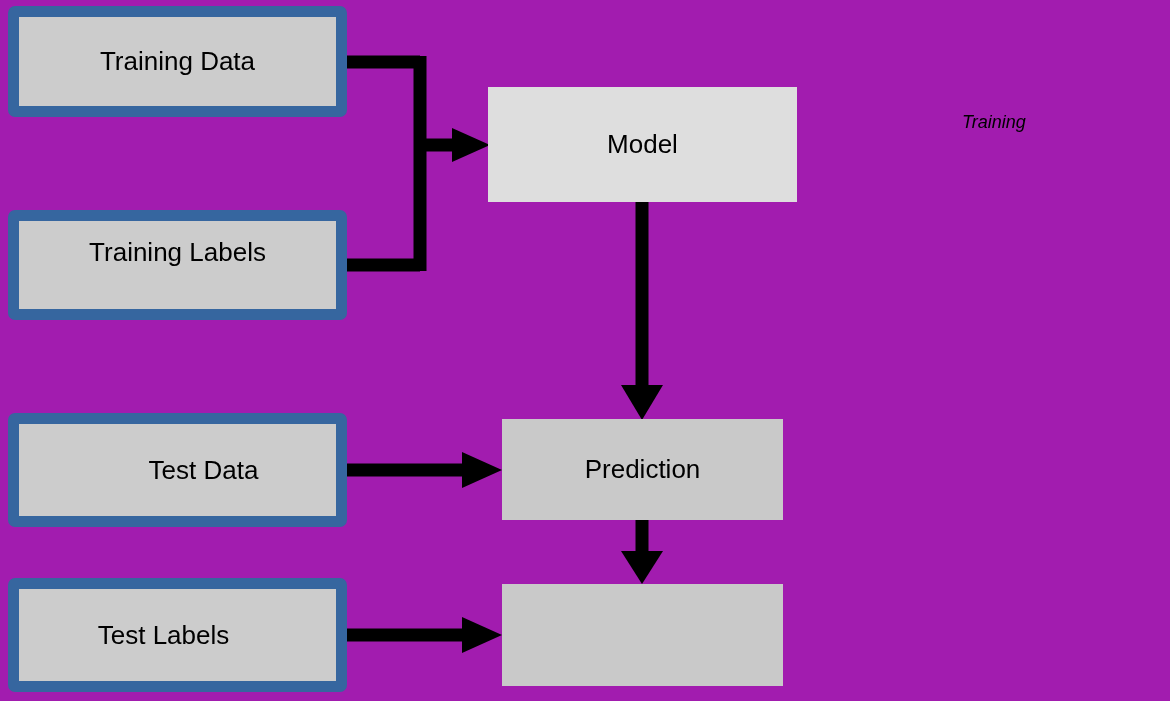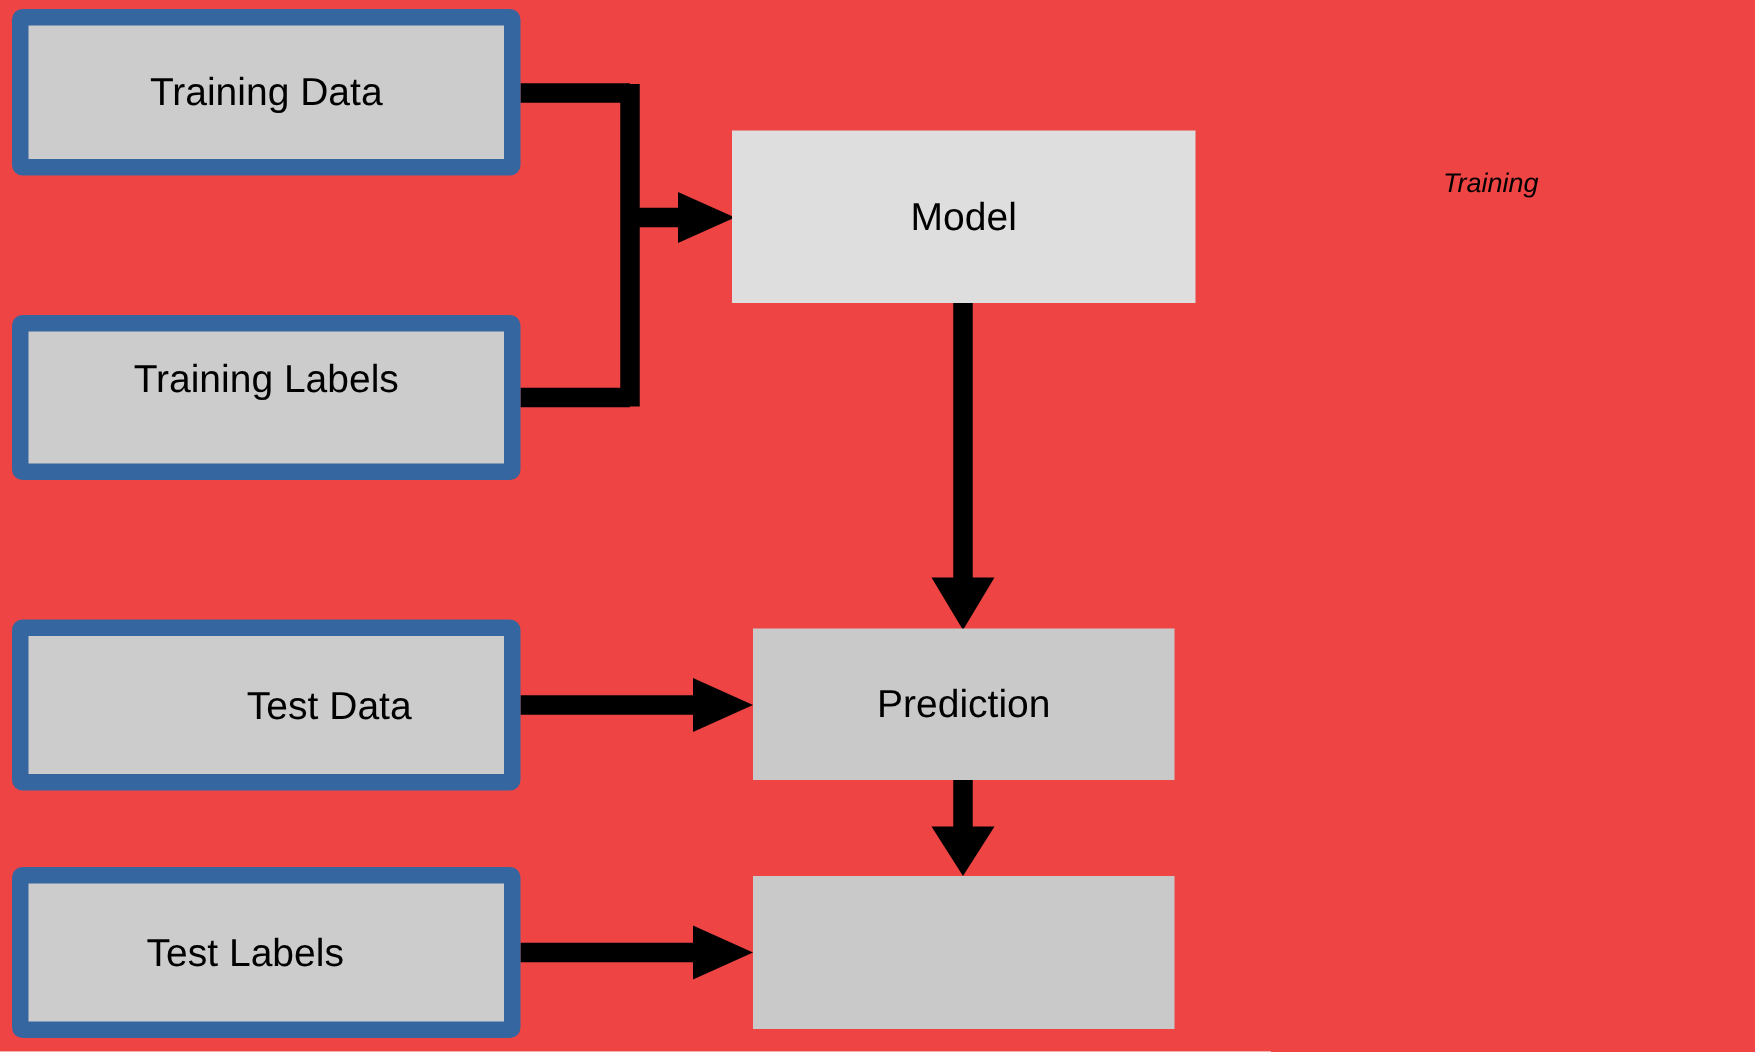--- a/index.html
+++ b/index.html
@@ -4,21 +4,21 @@
 <style>
   html, body {
     margin: 0;
     padding: 0;
     background: #ffffff;
   }
   #canvas {
     position: relative;
     width: 1170px;
     height: 701px;
-    background: #ef4444;
+    background: #a21caf;
     overflow: hidden;
     font-family: "Liberation Sans", sans-serif;
   }
   svg.layer {
     position: absolute;
     top: 0;
     left: 0;
     width: 1170px;
     height: 701px;
   }
@@ -111,21 +111,21 @@
     <g>
       <rect x="8" y="578" width="339" height="114" rx="7" ry="7" fill="#36669f"></rect>
       <rect x="19" y="589" width="317" height="92" fill="#cccccc"></rect>
     </g>
   </svg>
 
   <div class="node-label" style="left:19px; top:17px; width:317px; height:89px;">Training Data</div>
 
   <div class="node-label" style="left:19px; top:208px; width:317px; height:88px;">Training Labels</div>
 
-  <div class="node-label" style="left:19px; top:424px; width:369px; height:92px;margin-left:16px;">Test Data</div>
+  <div class="node-label" style="left:19px; top:424px; width:369px; height:92px;">Test Data</div>
 
   <div class="node-label" style="left:19px; top:589px; width:289px; height:92px;">Test Labels</div>
 
   <div class="node-label" style="left:502px; top:419px; width:281px; height:101px;">Prediction</div>
 
   <div class="node-label" style="left:488px; top:87px; width:309px; height:115px;">Model</div>
 
 
   <div class="side-label" style="left:962px; top:112px;">Training</div>
 

